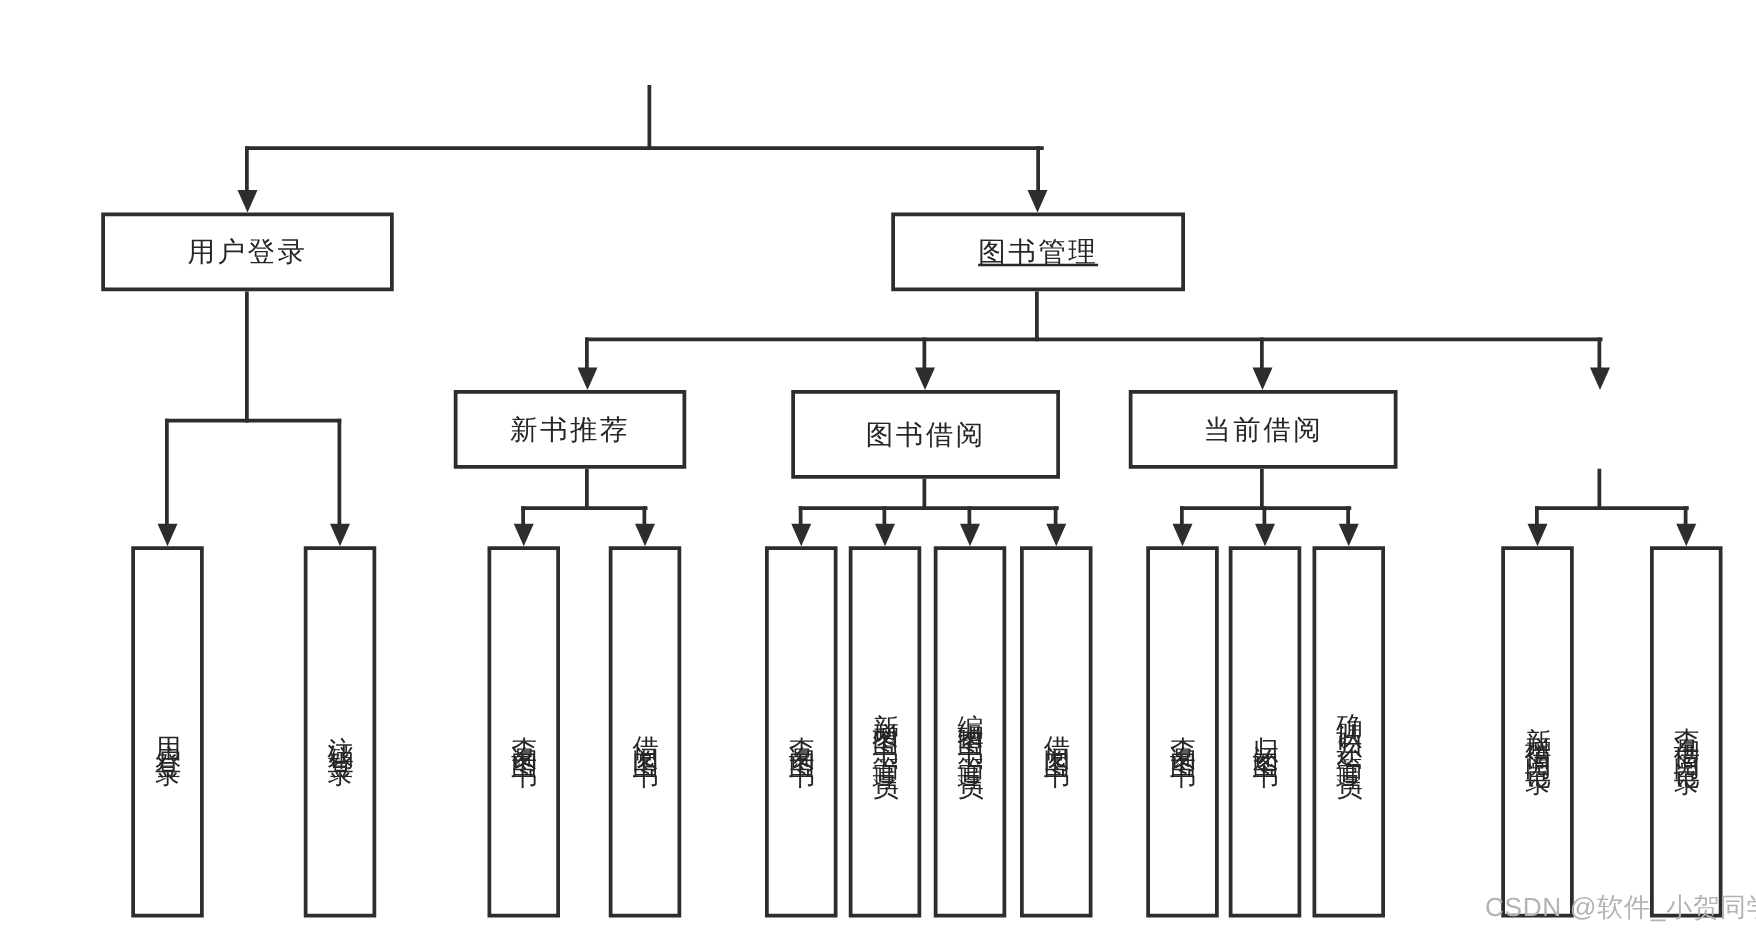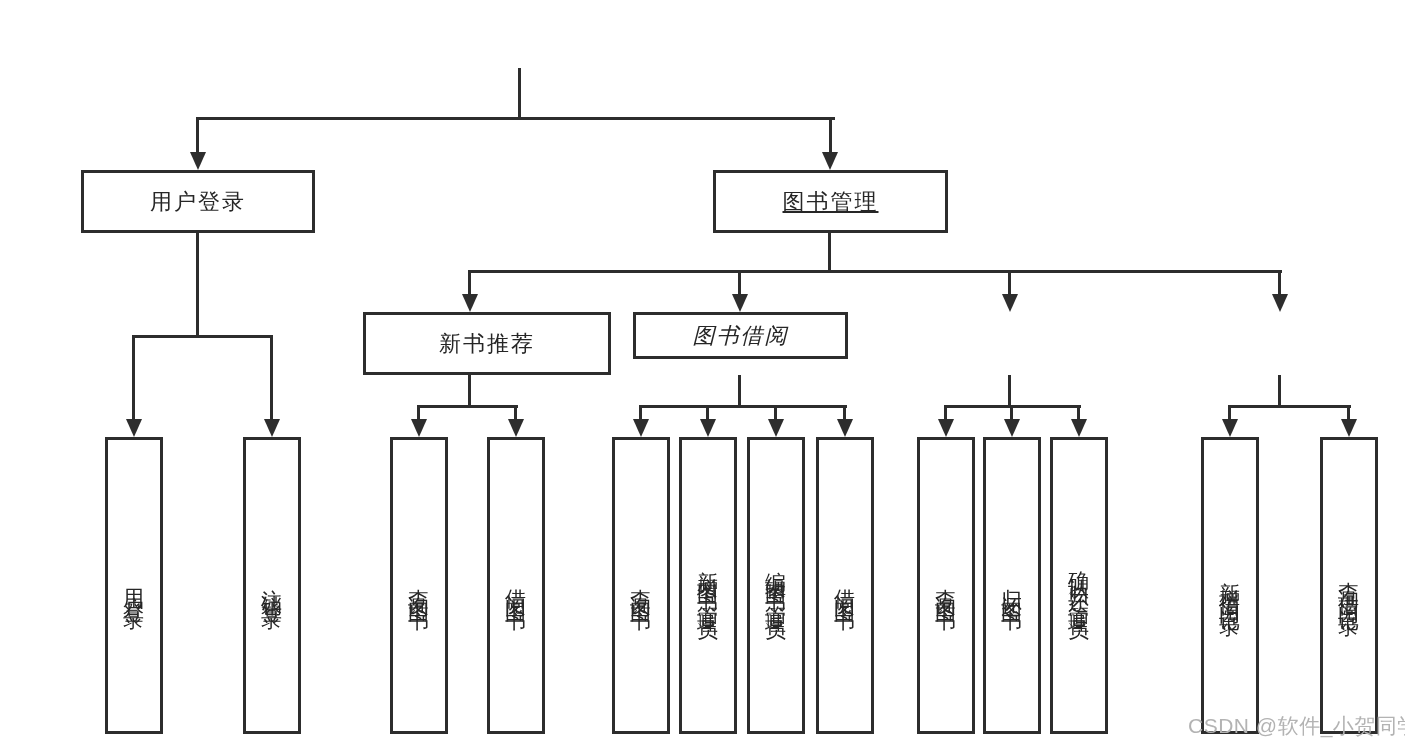--- a/index.html
+++ b/index.html
@@ -60,25 +60,28 @@
   <div class="line" style="left:468px;top:270px;width:814px;height:3px;"></div>
   <div class="line" style="left:468px;top:270px;width:3px;height:29px;"></div>
   <div class="line" style="left:738px;top:270px;width:3px;height:29px;"></div>
   <div class="line" style="left:1008px;top:270px;width:3px;height:29px;"></div>
   <div class="line" style="left:1278px;top:270px;width:3px;height:29px;"></div>
   <div class="arrow" style="left:462px;top:294px;"></div>
   <div class="arrow" style="left:732px;top:294px;"></div>
   <div class="arrow" style="left:1002px;top:294px;"></div>
   <div class="arrow" style="left:1272px;top:294px;"></div>
 
-  <div class="box hbox" style="left:363px;top:312px;width:248px;height:63px;">
+  <div class="box hbox" style="left:363px;top:312px;width:186px;height:63px;">
     <span>新书推荐</span>
   </div>
-  <div class="box hbox" style="left:633px;top:312px;width:215px;height:47px;font-style:italic;">
+  <div class="box hbox" style="left:633px;top:312px;width:215px;height:71px;">
     <span>图书借阅</span>
+  </div>
+  <div class="box hbox" style="left:903px;top:312px;width:215px;height:63px;">
+    <span>当前借阅</span>
   </div>
 
   <div class="line" style="left:468px;top:375px;width:3px;height:33px;"></div>
   <div class="line" style="left:417px;top:405px;width:101px;height:3px;"></div>
   <div class="line" style="left:417px;top:405px;width:3px;height:16px;"></div>
   <div class="line" style="left:514px;top:405px;width:3px;height:16px;"></div>
   <div class="arrow" style="left:411px;top:419px;"></div>
   <div class="arrow" style="left:508px;top:419px;"></div>
 
   <div class="line" style="left:738px;top:375px;width:3px;height:33px;"></div>

